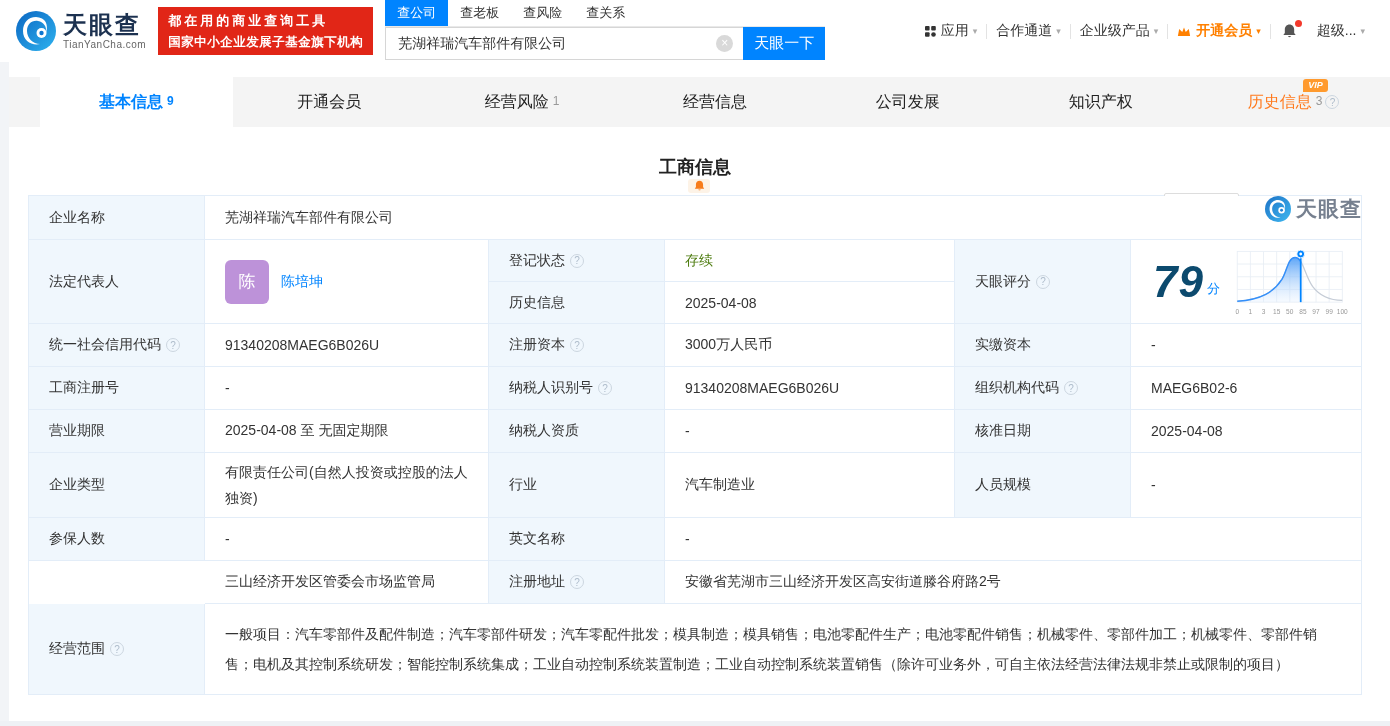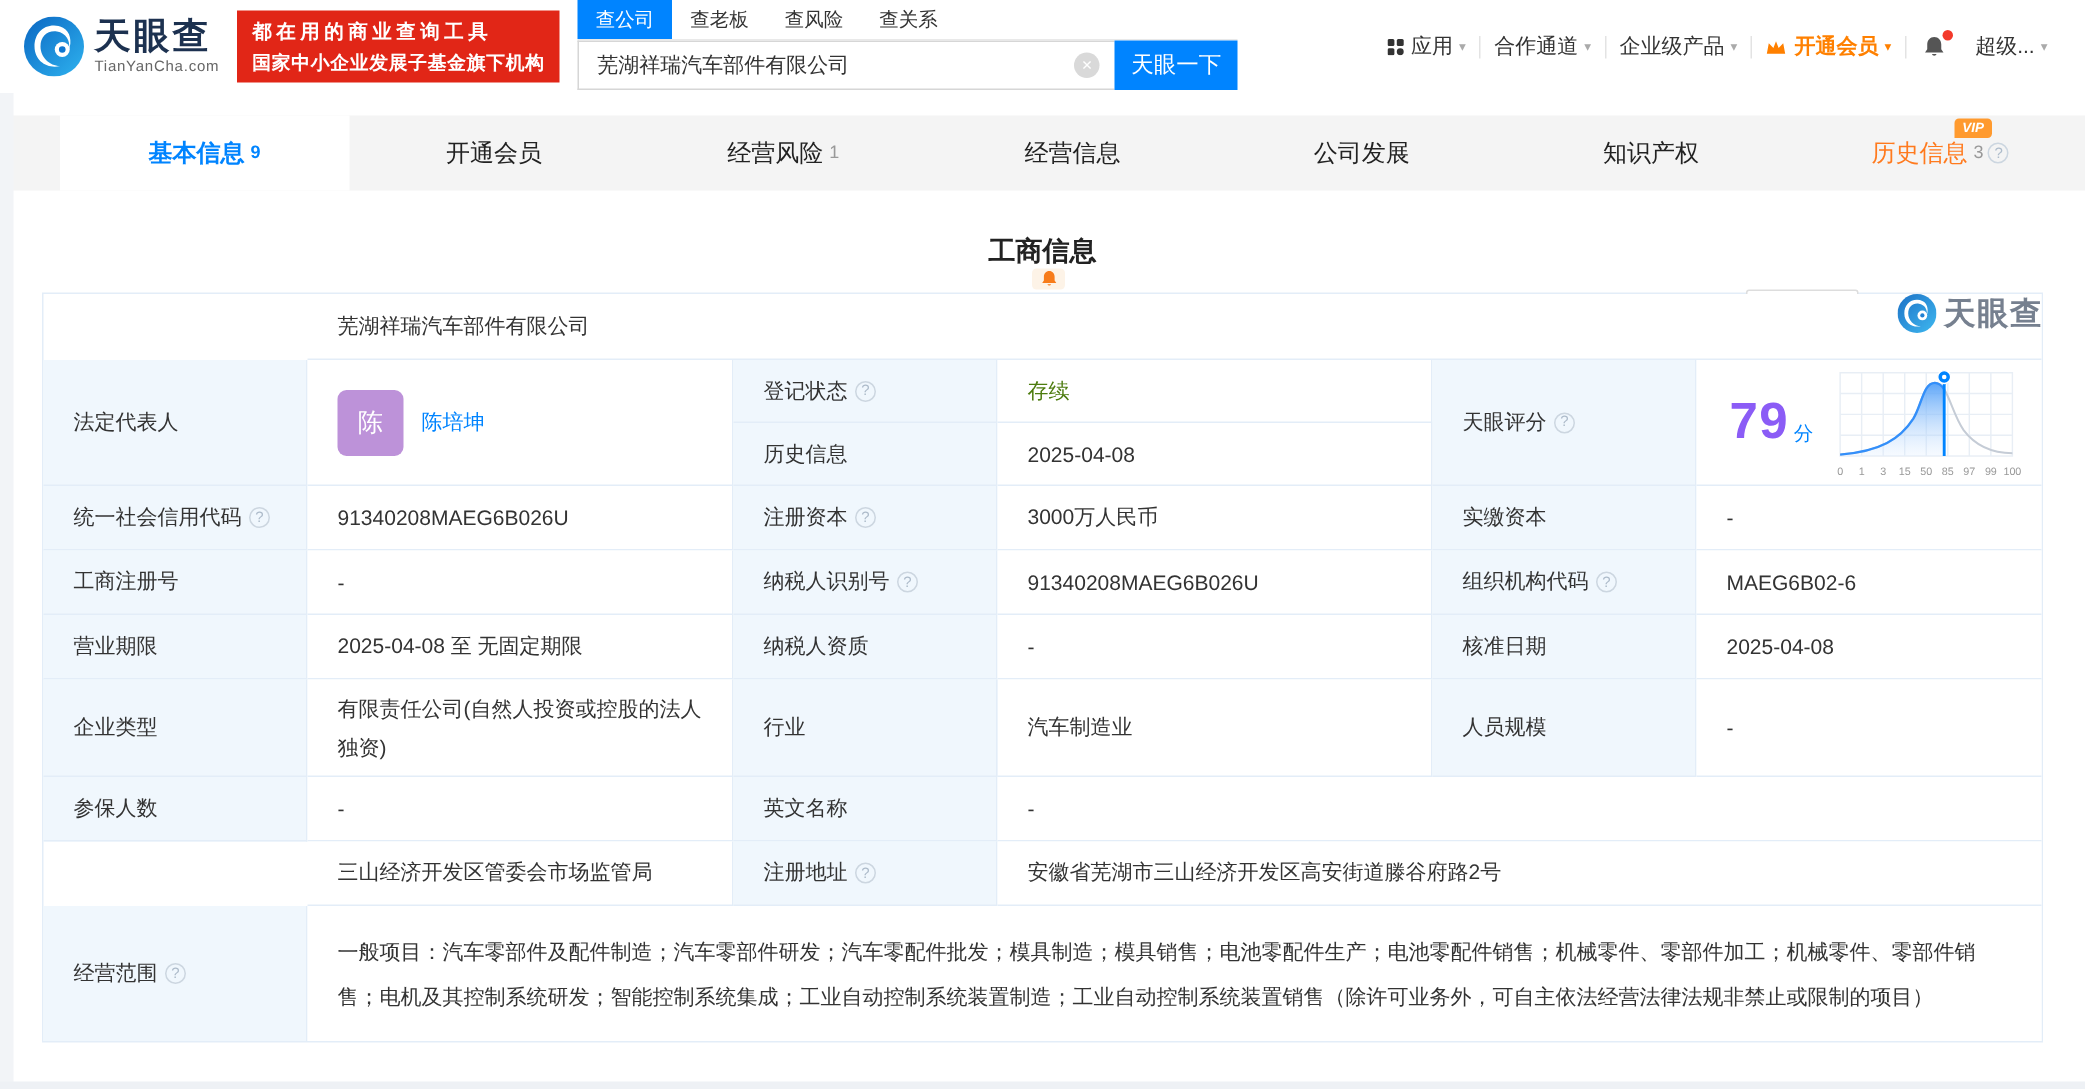--- a/index.html
+++ b/index.html
@@ -78,21 +78,21 @@
   .c.lastcol { border-right:none; }
   .c.lastrow { border-bottom:none; }
   .dash { color:#333; }
   .green { color:#4d7c0f; }
   .link { color:#0084ff; cursor:pointer; }
   .avatar { width:44px; height:44px; border-radius:6px; background:#bd92d9; color:#fff; font-size:17px;
     display:flex; align-items:center; justify-content:center; margin-right:12px; flex:none; cursor:pointer; }
   .wrapcell { line-height:26px; }
   .scopecell { line-height:30px; padding-right:20px; }
   .scorecell { padding-left:22px; }
-  .score-num { font-size:34px; font-weight:bold; color:#8b5cf6; letter-spacing:1px; }
+  .score-num { font-size:44px; font-weight:bold; color:#0c4a6e; letter-spacing:1px;font-style:italic; }
   .score-unit { font-size:13px; color:#0084ff; margin:14px 0 0 3px; }
   .score-chart { margin-left:12px; }
 
   .lstrip { position:absolute; left:0; top:62px; bottom:0; width:9px; background:#f2f4f7; }
   .bstrip { position:absolute; left:0; bottom:0; width:100%; height:5px; background:#eef1f5; }
 </style>
 </head>
 <body>
 
 <svg width="0" height="0" style="position:absolute">
@@ -243,20 +243,23 @@
         <circle cx="25.5" cy="22" r="5" fill="#fff"></circle>
         <circle cx="25.5" cy="22" r="2.2" fill="#0d76d0"></circle>
       </svg>
       <span class="wm-txt">天眼查</span>
     </span>
   </span>
 </div>
 
 <div class="tbl">
 
+  <div class="c lab" style="grid-area:1/1/2/2">
+      <span>企业名称</span>
+    </div>
   <div class="c lastcol" style="grid-area:1/2/2/7">
       <span>芜湖祥瑞汽车部件有限公司</span>
     </div>
 
   <div class="c lab" style="grid-area:2/1/4/2">
       <span>法定代表人</span>
     </div>
   <div class="c" style="grid-area:2/2/4/3">
     <span class="avatar">陈</span>
     <span class="link">陈培坤</span>

